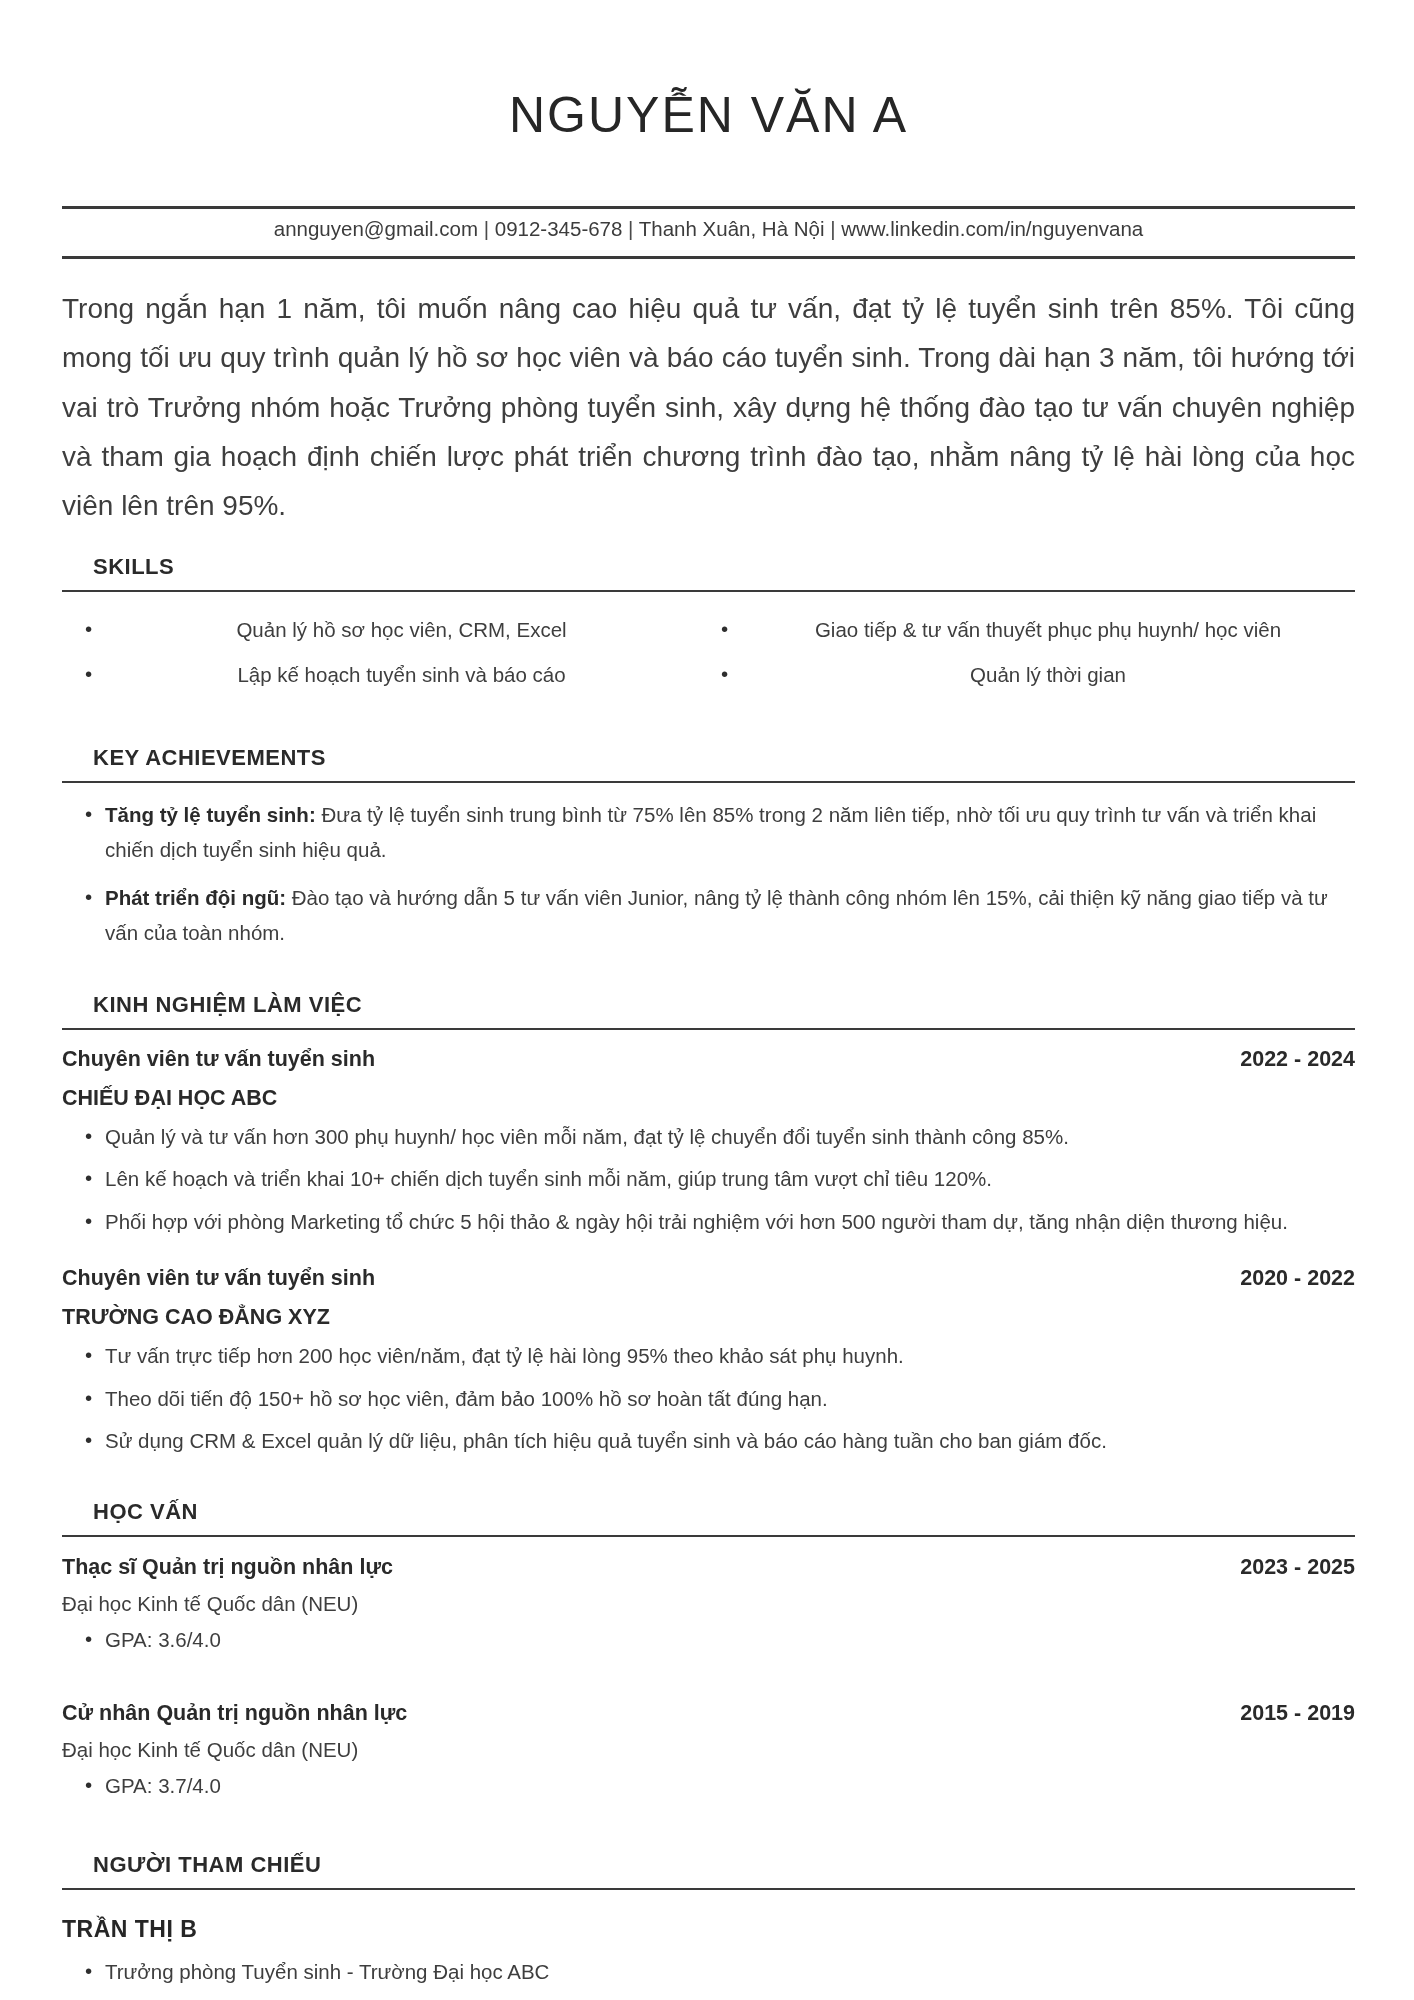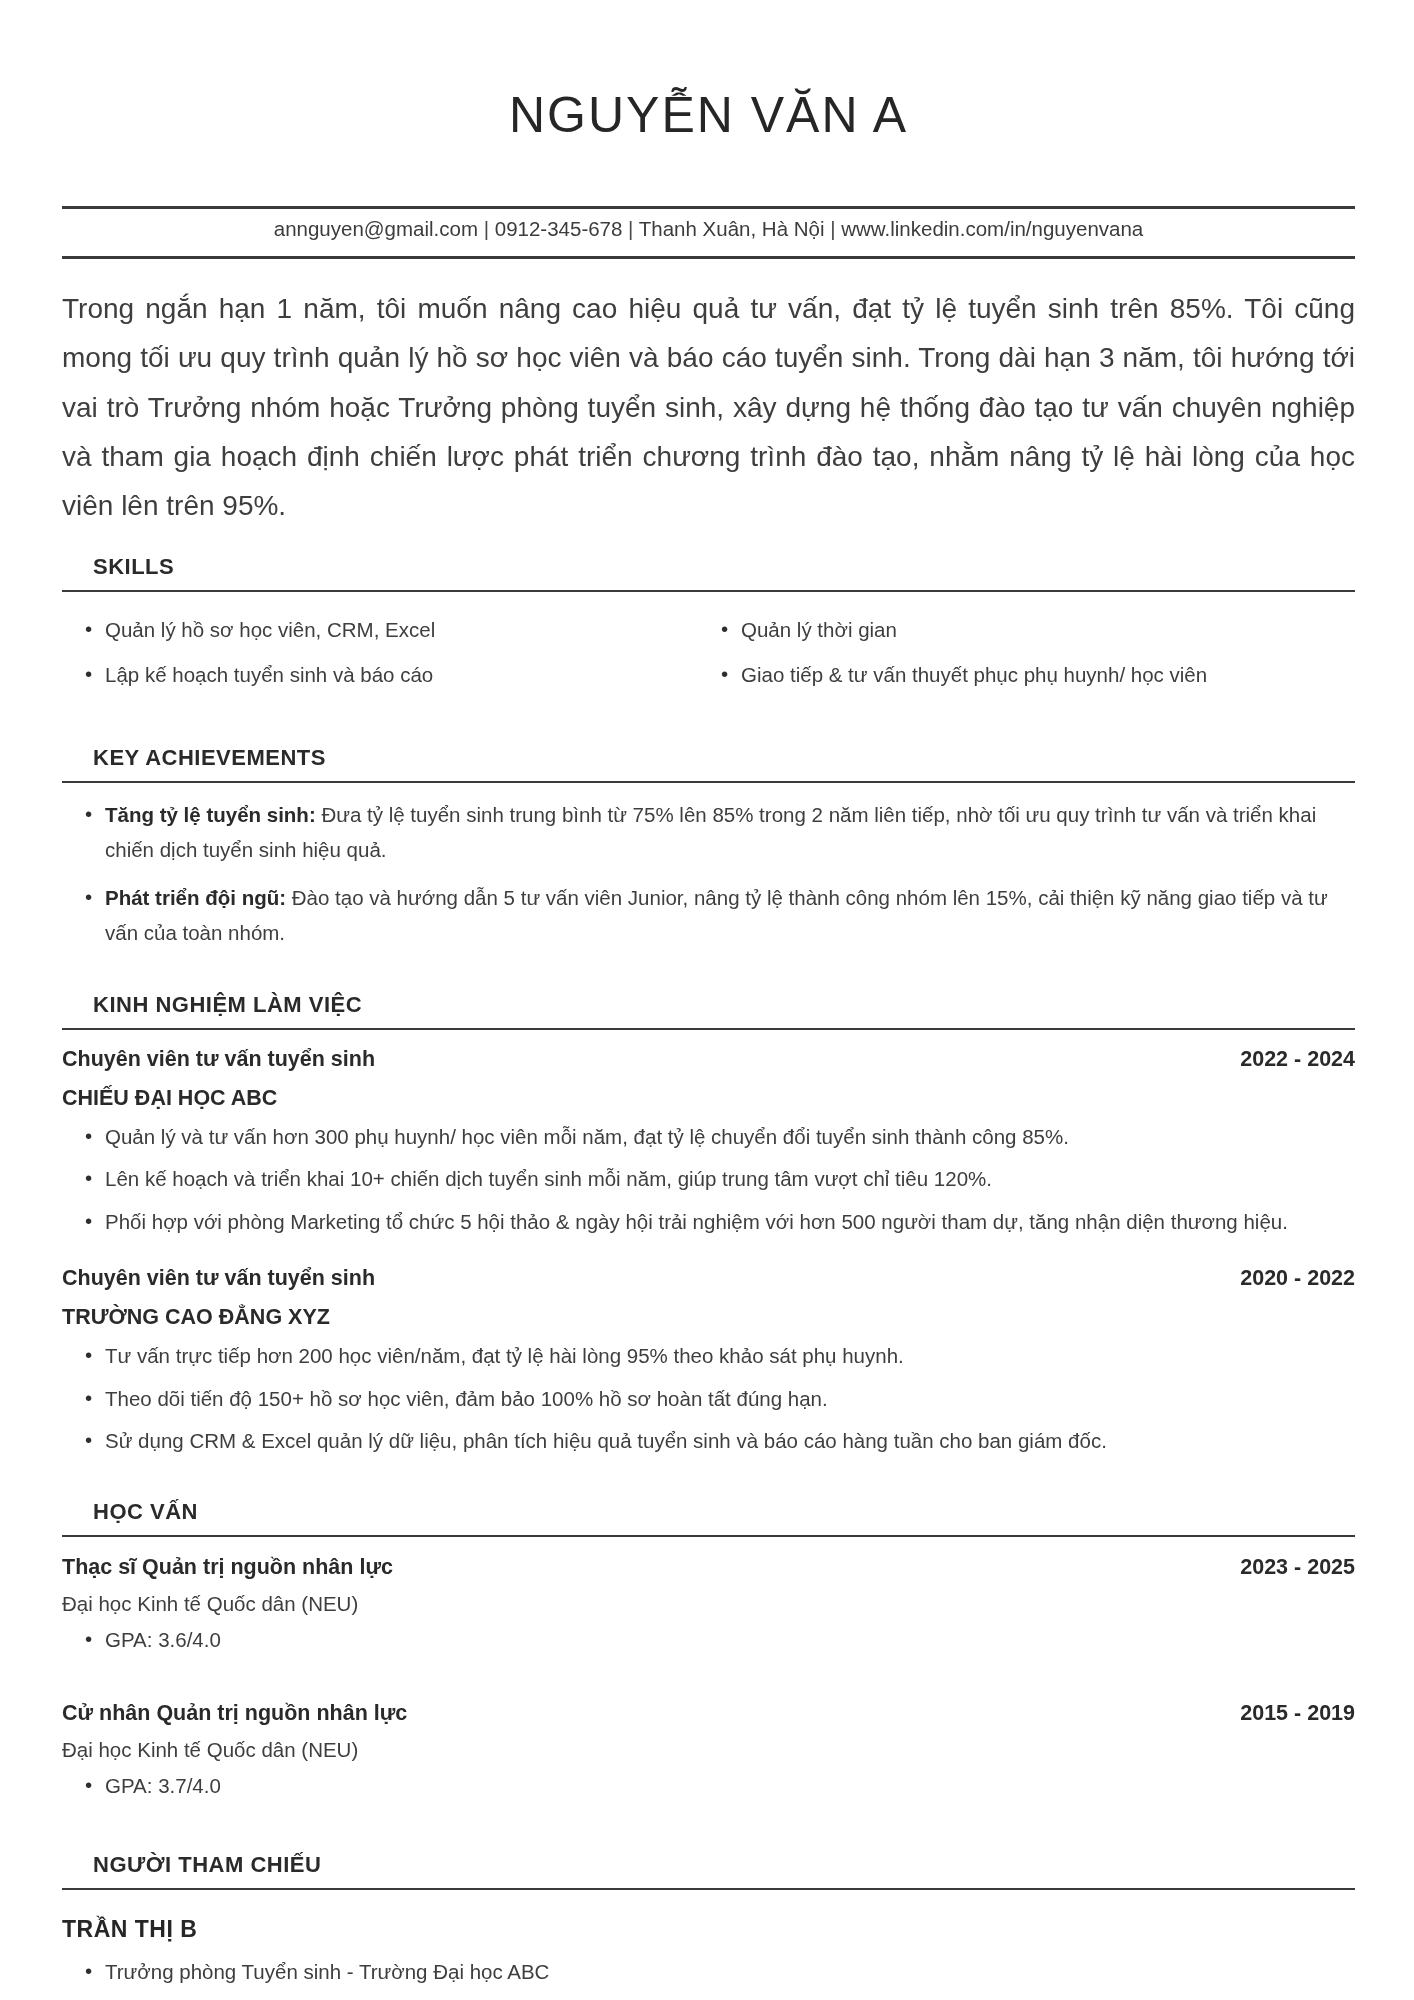--- a/index.html
+++ b/index.html
@@ -61,21 +61,21 @@
   }
   .blist li::before {
     content: "\2022";
     position: absolute; left: 23px; top: -1px;
     color: #2e2e2e;
   }
   .blist b, .blist strong { color: #2a2a2a; }
 
   
   .skills-grid { display: grid; grid-template-columns: 636px 1fr; margin-top: 10px; }
-  .skills-grid li { margin-top: 12px; }
+  .skills-grid li { margin-top: 12px; text-align: center; }
 
   
   .ach-list { margin-top: 14px; }
   .ach-list li { margin-top: 12px; line-height: 1.72; }
 
   
   .job { margin-top: 17px; }
   .job + .job { margin-top: 28px; }
   .row-head { display: flex; justify-content: space-between; align-items: baseline; }
   .row-title { font-size: 21.5px; font-weight: bold; color: #2a2a2a; }
@@ -121,22 +121,22 @@
 
   <section class="sec-skills">
     <h3 class="sec-h">SKILLS</h3>
     <hr class="sec-rule">
     <div class="skills-grid">
       <ul class="blist">
         <li>Quản lý hồ sơ học viên, CRM, Excel</li>
         <li>Lập kế hoạch tuyển sinh và báo cáo</li>
       </ul>
       <ul class="blist">
+        <li>Giao tiếp &amp; tư vấn thuyết phục phụ huynh/ học viên</li>
         <li>Quản lý thời gian</li>
-        <li>Giao tiếp &amp; tư vấn thuyết phục phụ huynh/ học viên</li>
       </ul>
     </div>
   </section>
 
   <section class="sec-achievements">
     <h3 class="sec-h">KEY ACHIEVEMENTS</h3>
     <hr class="sec-rule">
     <ul class="blist ach-list">
       <li>
         <strong>Tăng tỷ lệ tuyển sinh:</strong>

